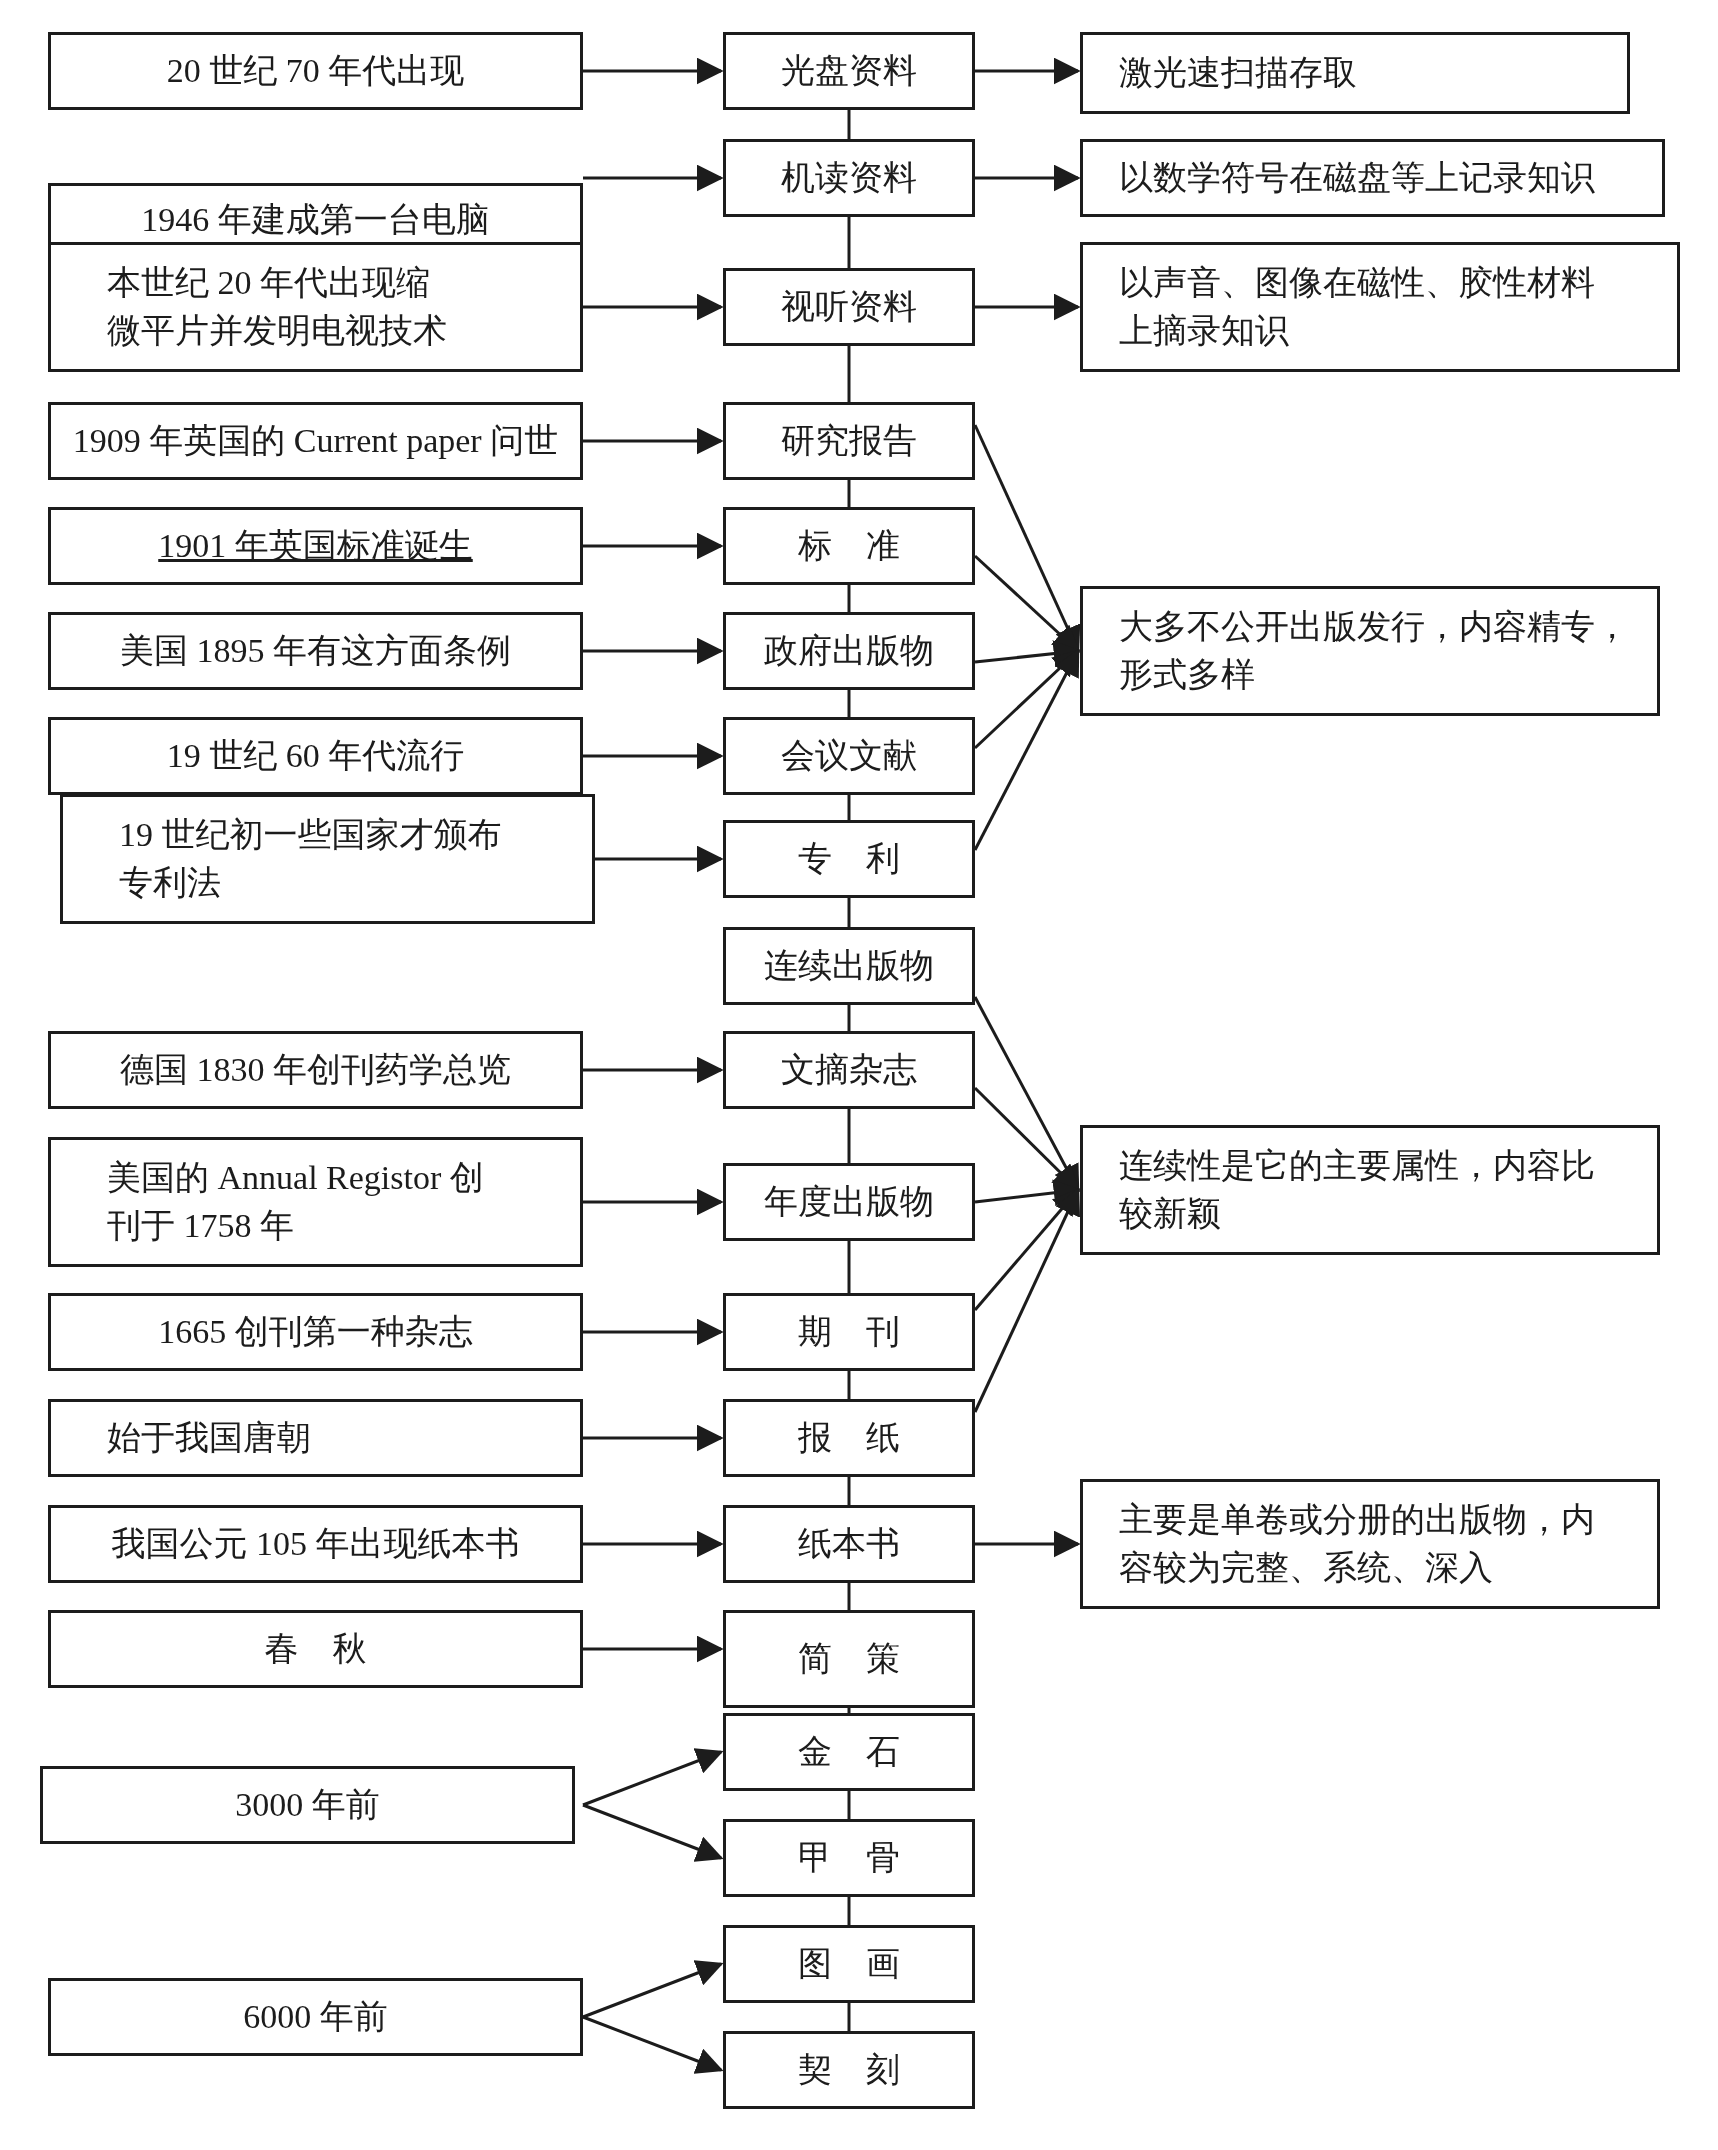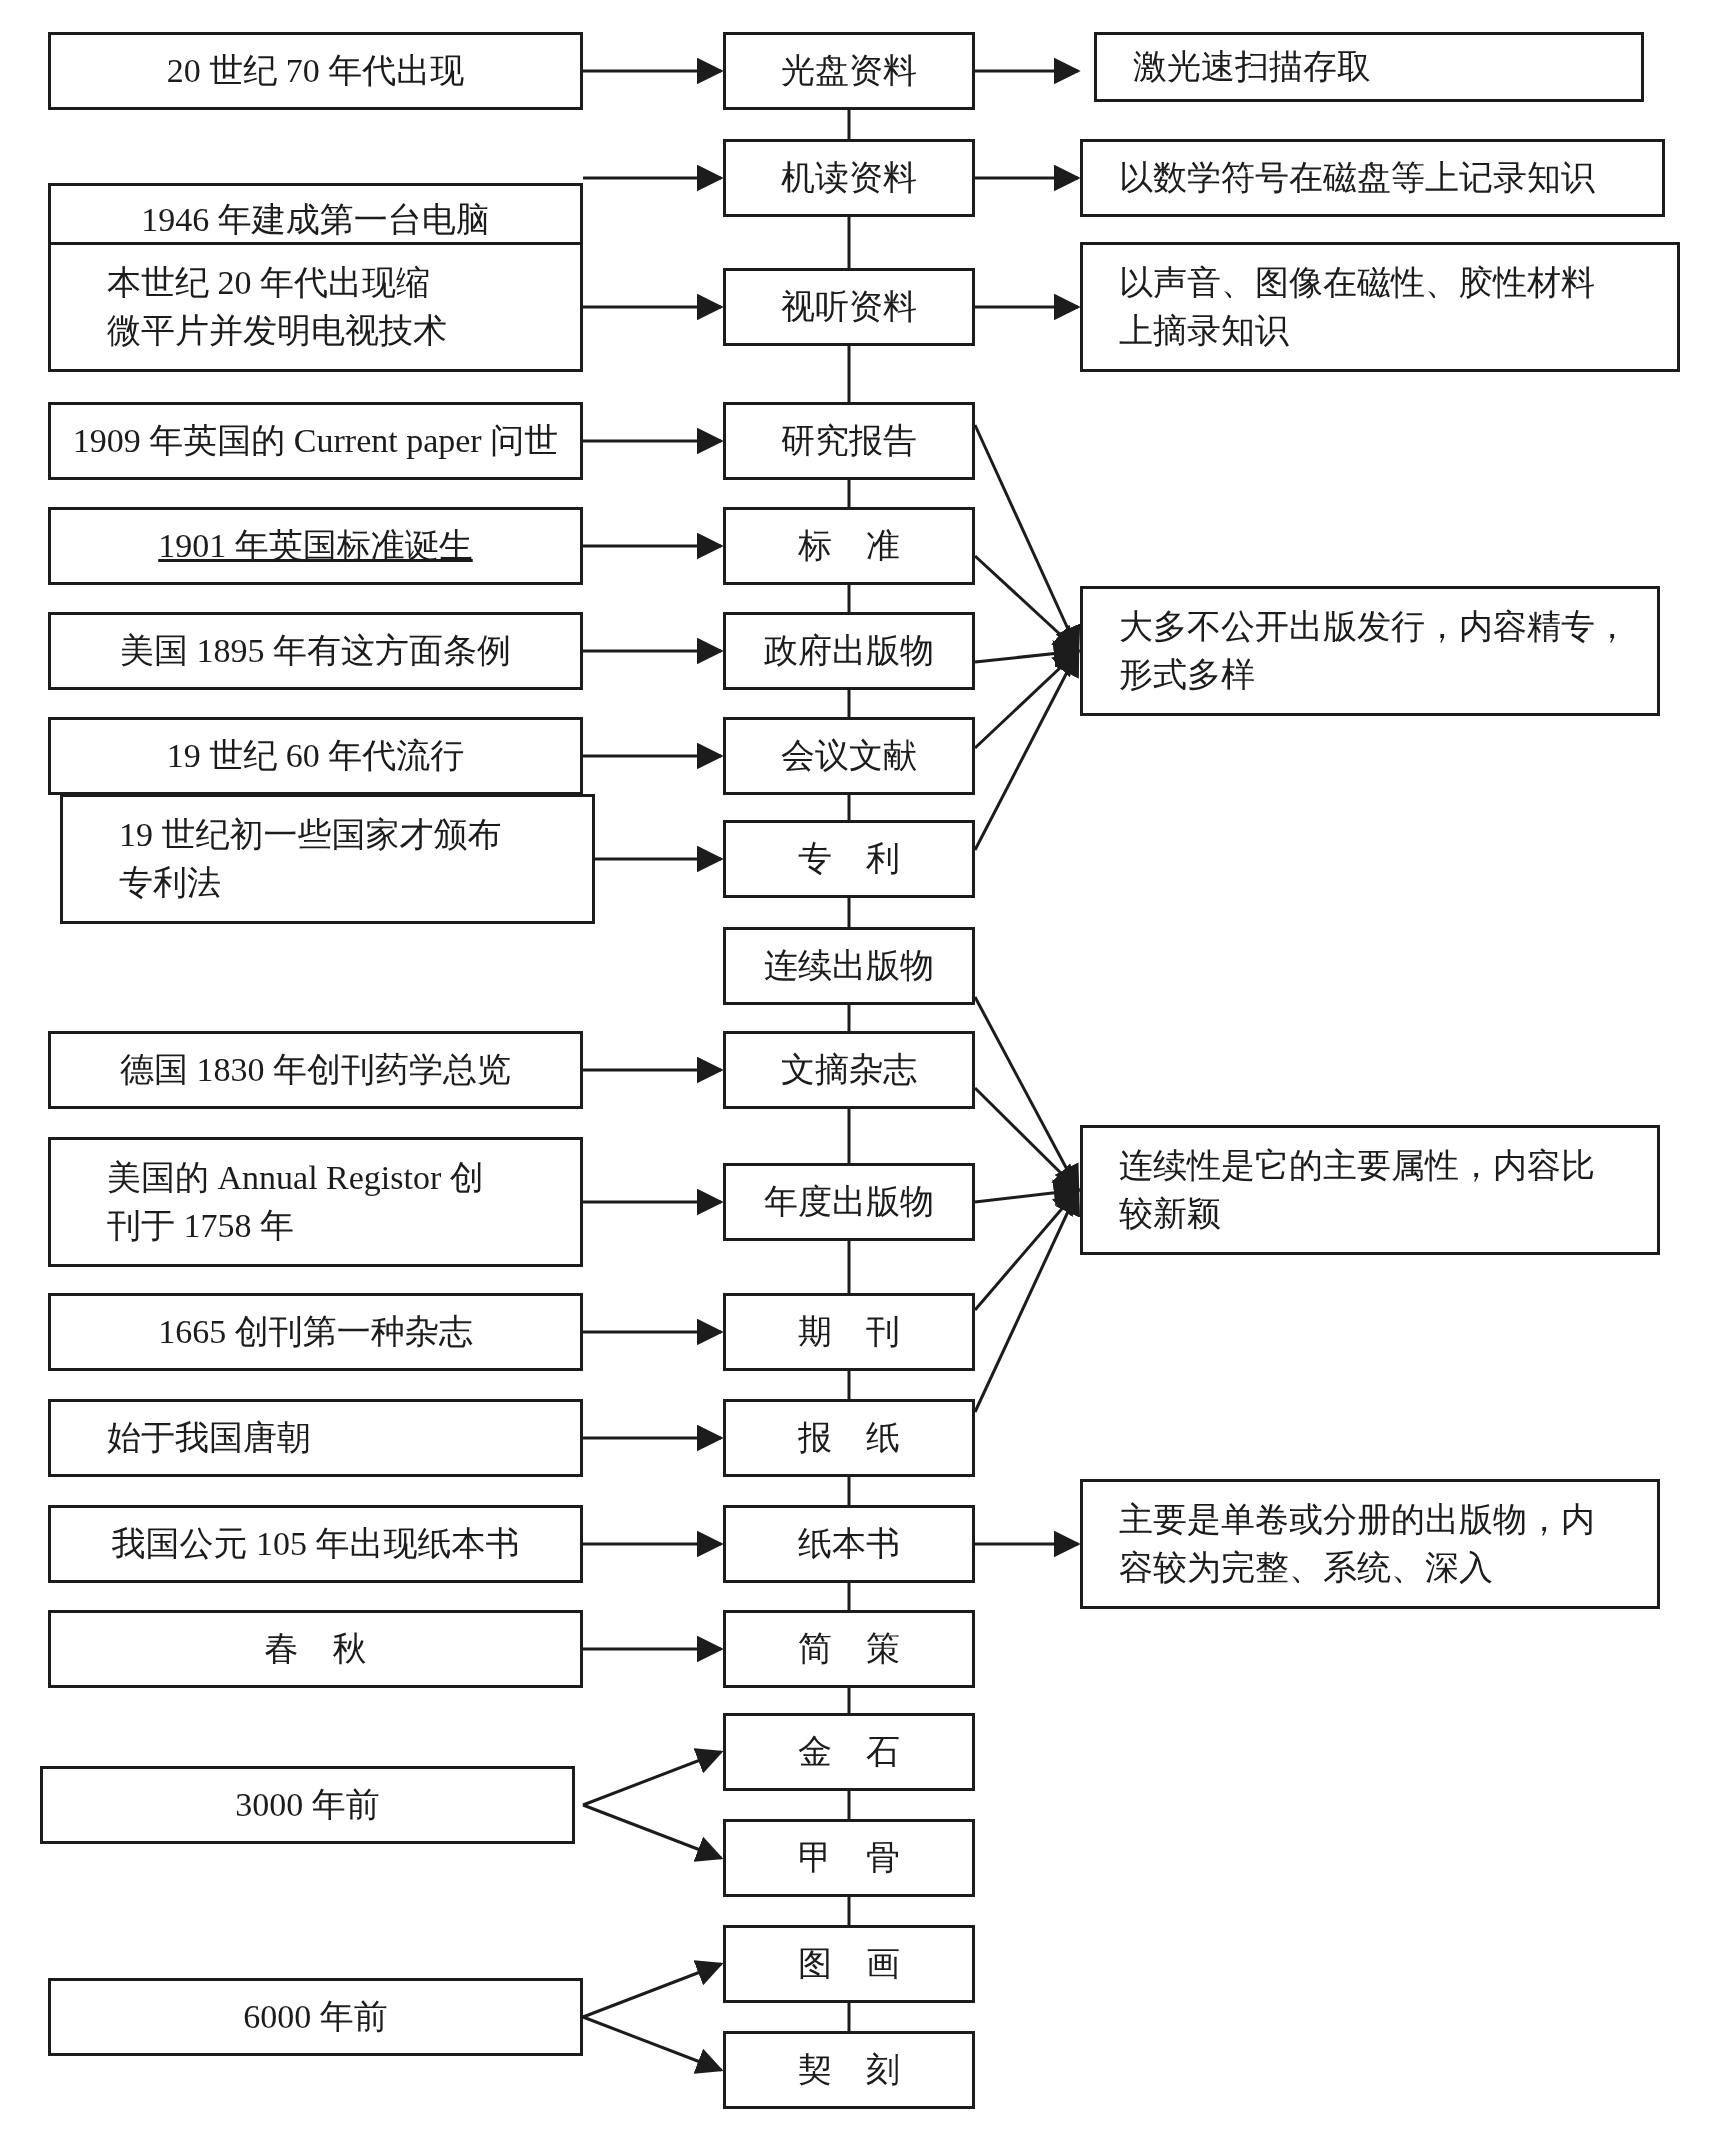--- a/index.html
+++ b/index.html
@@ -113,26 +113,26 @@
     <div class="box col-mid align-center" style="left: 723px; top: 507px; width: 252px; height: 78px;"><span>标　准</span></div>
     <div class="box col-mid align-center" style="left: 723px; top: 612px; width: 252px; height: 78px;"><span>政府出版物</span></div>
     <div class="box col-mid align-center" style="left: 723px; top: 717px; width: 252px; height: 78px;"><span>会议文献</span></div>
     <div class="box col-mid align-center" style="left: 723px; top: 820px; width: 252px; height: 78px;"><span>专　利</span></div>
     <div class="box col-mid align-center" style="left: 723px; top: 927px; width: 252px; height: 78px;"><span>连续出版物</span></div>
     <div class="box col-mid align-center" style="left: 723px; top: 1031px; width: 252px; height: 78px;"><span>文摘杂志</span></div>
     <div class="box col-mid align-center" style="left: 723px; top: 1163px; width: 252px; height: 78px;"><span>年度出版物</span></div>
     <div class="box col-mid align-center" style="left: 723px; top: 1293px; width: 252px; height: 78px;"><span>期　刊</span></div>
     <div class="box col-mid align-center" style="left: 723px; top: 1399px; width: 252px; height: 78px;"><span>报　纸</span></div>
     <div class="box col-mid align-center" style="left: 723px; top: 1505px; width: 252px; height: 78px;"><span>纸本书</span></div>
-    <div class="box col-mid align-center" style="left: 723px; top: 1610px; width: 252px; height: 78px;"><span>简　策</span></div>
+    <div class="box col-mid align-center" style="left: 723px; top: 1610px; width: 252px; height: 98px;"><span>简　策</span></div>
     <div class="box col-mid align-center" style="left: 723px; top: 1713px; width: 252px; height: 78px;"><span>金　石</span></div>
     <div class="box col-mid align-center" style="left: 723px; top: 1819px; width: 252px; height: 78px;"><span>甲　骨</span></div>
     <div class="box col-mid align-center" style="left: 723px; top: 1925px; width: 252px; height: 78px;"><span>图　画</span></div>
     <div class="box col-mid align-center" style="left: 723px; top: 2031px; width: 252px; height: 78px;"><span>契　刻</span></div>
-    <div class="box col-right align-left" style="left: 1080px; top: 32px; width: 550px; height: 70px; margin-left: 14px;"><span>激光速扫描存取</span></div>
+    <div class="box col-right align-left" style="left: 1080px; top: 32px; width: 550px; height: 82px;"><span>激光速扫描存取</span></div>
     <div class="box col-right align-left" style="left: 1080px; top: 139px; width: 585px; height: 78px;"><span>以数学符号在磁盘等上记录知识</span></div>
     <div class="box col-right align-left" style="left: 1080px; top: 242px; width: 600px; height: 130px;"><span>以声音、图像在磁性、胶性材料
 上摘录知识</span></div>
     <div class="box col-right align-left" style="left: 1080px; top: 586px; width: 580px; height: 130px;"><span>大多不公开出版发行，内容精专，
 形式多样</span></div>
     <div class="box col-right align-left" style="left: 1080px; top: 1125px; width: 580px; height: 130px;"><span>连续性是它的主要属性，内容比
 较新颖</span></div>
     <div class="box col-right align-left" style="left: 1080px; top: 1479px; width: 580px; height: 130px;"><span>主要是单卷或分册的出版物，内
 容较为完整、系统、深入</span></div>
   </div>

